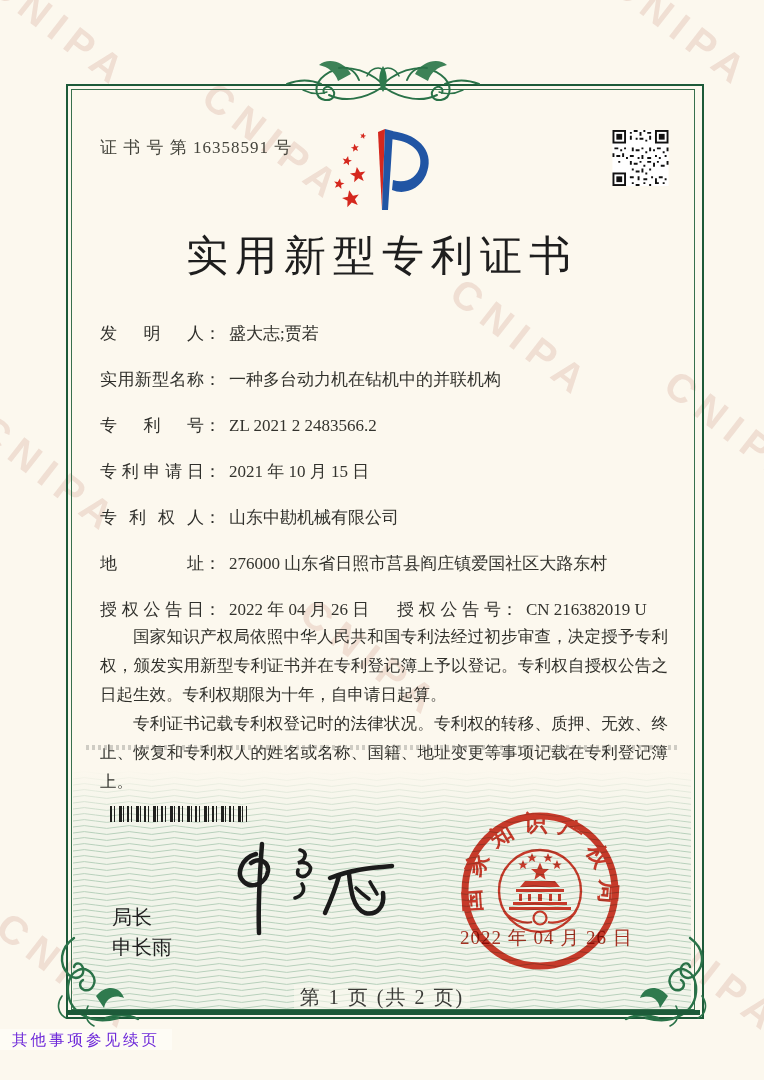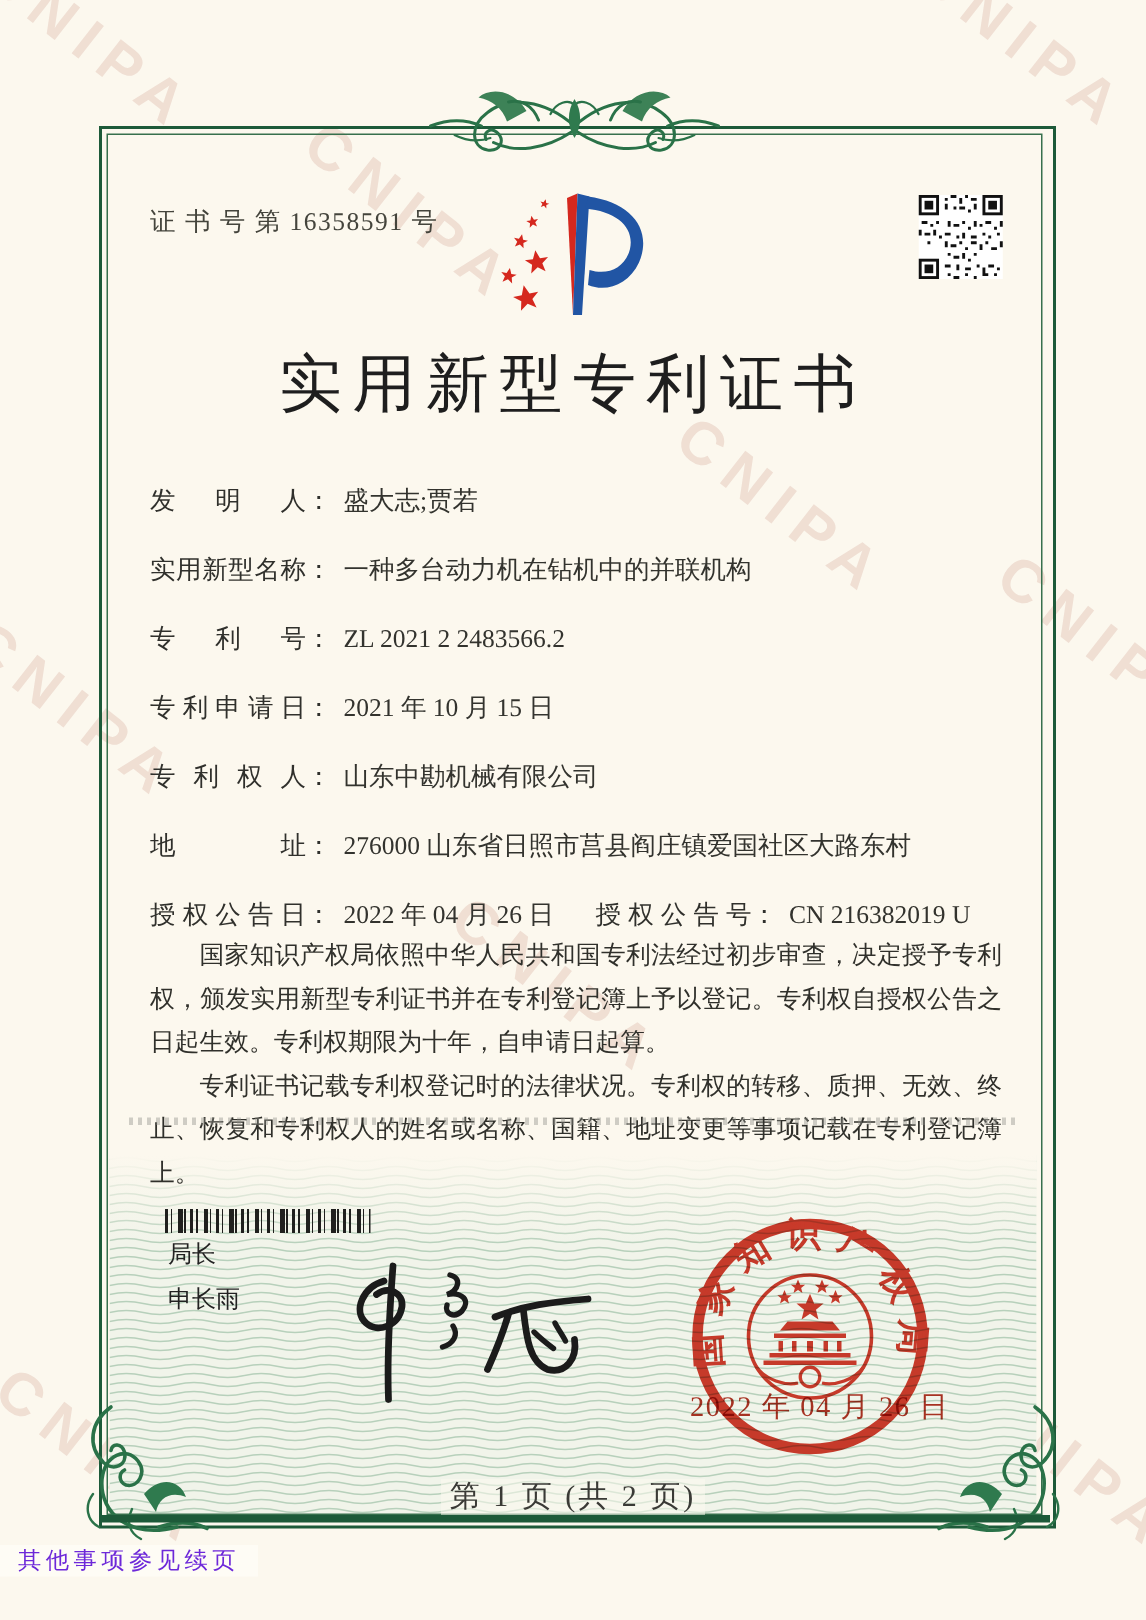--- a/index.html
+++ b/index.html
@@ -46,22 +46,22 @@
            text-align:justify;color:#30302b;}
 
   .microtext{position:absolute;left:86px;top:745px;width:592px;height:5px;opacity:.4;z-index:2;
       background:repeating-linear-gradient(90deg,#8b8b85 0,#8b8b85 3px,transparent 3px,transparent 6px);}
 
   .barcode{position:absolute;left:110px;top:806px;width:137px;height:16px;z-index:2;
       background:repeating-linear-gradient(90deg,#20201e 0,#20201e 2px,transparent 2px,transparent 4px,
       #20201e 4px,#20201e 5px,transparent 5px,transparent 9px,#20201e 9px,#20201e 12px,
       transparent 12px,transparent 13px,#20201e 13px,#20201e 14px,transparent 14px,transparent 17px);}
 
-  .signer{position:absolute;left:112px;top:822px;z-index:2;
-      font-family:"Liberation Sans","DejaVu Sans",sans-serif;font-size:16px;color:#222;
+  .signer{position:absolute;left:112px;top:902px;z-index:2;
+      font-family:"Liberation Sans","DejaVu Sans",sans-serif;font-size:20px;color:#222;
       line-height:30px;}
   .signature{position:absolute;left:218px;top:836px;z-index:2;}
 
   .seal{position:absolute;left:455px;top:806px;z-index:2;mix-blend-mode:multiply;opacity:.94;}
   .seal-date{position:absolute;left:460px;top:925px;z-index:3;font-size:19px;color:#b03425;
       letter-spacing:1px;mix-blend-mode:multiply;white-space:nowrap;}
 
   .page-num{position:absolute;left:0;right:0;top:984px;text-align:center;font-size:20px;
       letter-spacing:2px;color:#3a3a36;z-index:2;}
   .page-num span{background:rgba(252,249,238,.55);padding:1px 6px;}

